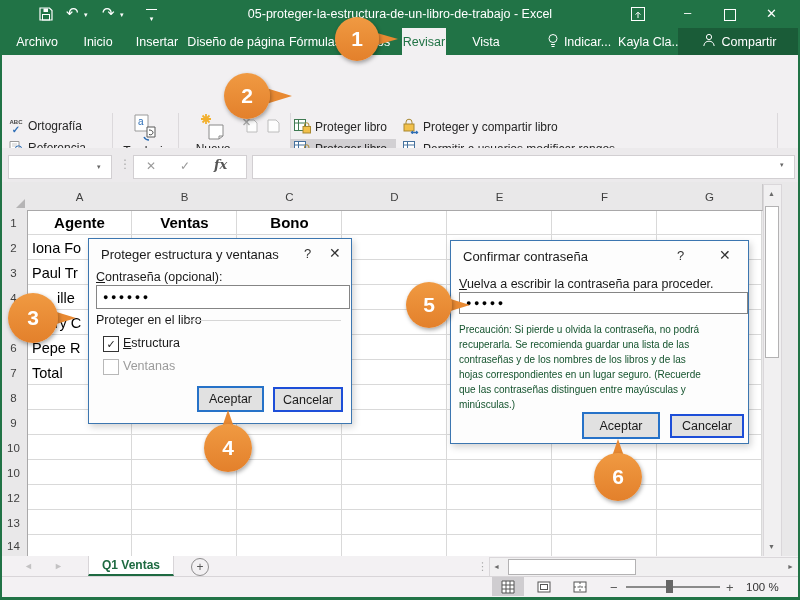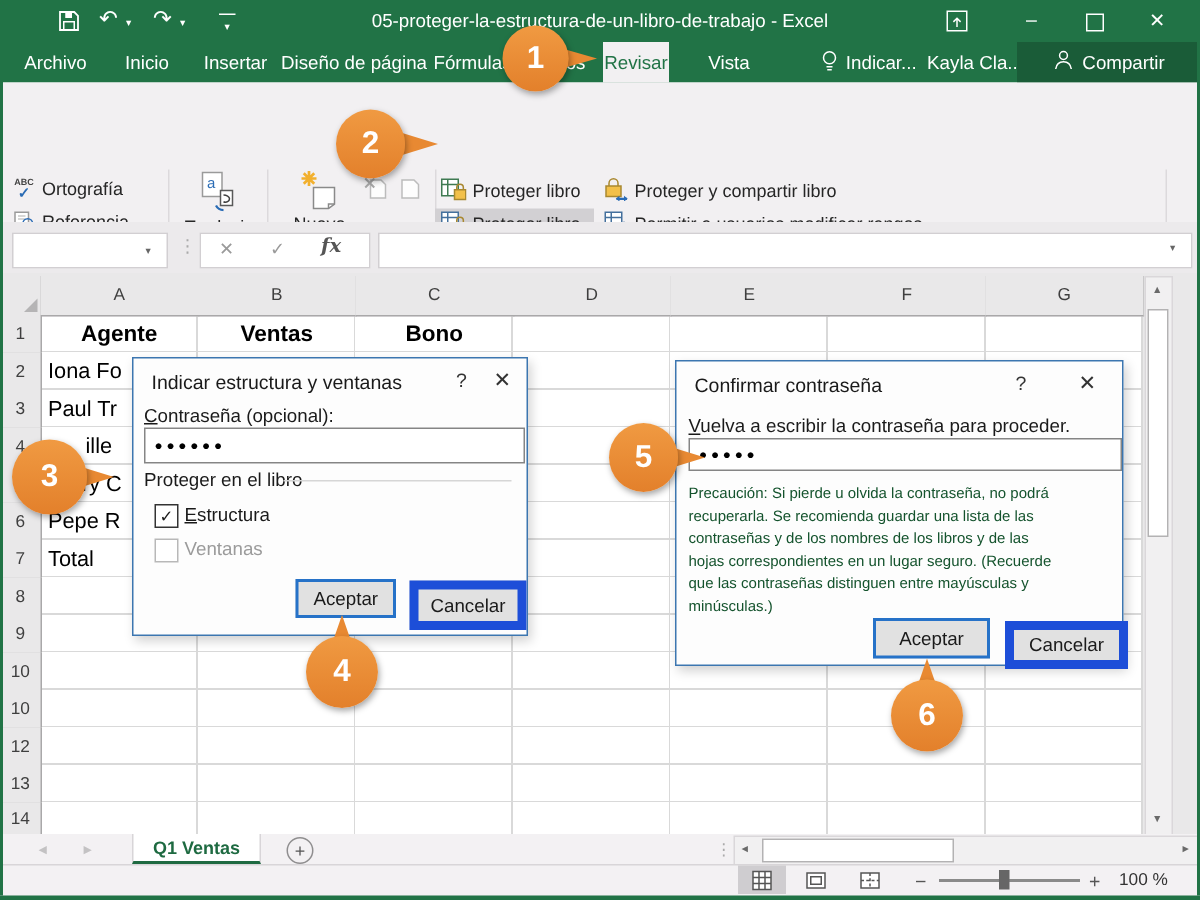--- a/index.html
+++ b/index.html
@@ -44,21 +44,21 @@
   .statusbar{left:0;top:576px;width:800px;height:21px;background:#f3f1f3;border-top:1px solid #d8d5d8}
   .viewbtn{position:absolute;top:577px;width:32px;height:19px;display:flex;align-items:center;justify-content:center}
   
   .dlg{position:absolute;background:#fdfdfd;border:1px solid #3c76b0;box-shadow:2px 3px 7px rgba(0,0,0,.18);z-index:40}
   .dtitle{position:absolute;font-size:13px;color:#1a1a1a;white-space:nowrap}
   .dlbl{position:absolute;font-size:12.5px;color:#1a1a1a;white-space:nowrap}
   .ak{display:inline-block}
   .ak::first-letter{text-decoration:underline}
   .pwd{position:absolute;background:#fff;border:1px solid #858585;display:flex;align-items:center;
        padding-left:6px;font-size:9px;letter-spacing:2.5px;color:#000;font-weight:bold}
-  .btn{position:absolute;background:#e1e1e1;border:6px solid #1d4ed8;display:flex;align-items:center;
+  .btn{position:absolute;background:#e1e1e1;border:2px solid #1d4ed8;display:flex;align-items:center;
        justify-content:center;font-size:12.5px;color:#1a1a1a}
   .btn.focus{border:2px solid #2672c8}
   .cb{position:absolute;width:14px;height:14px;background:#fff;border:1px solid #333;display:flex;
       align-items:center;justify-content:center;font-size:11px;color:#1a1a1a}
   .caut{position:absolute;font-size:10px;color:#14532d;line-height:15px;white-space:nowrap}
   
   .badge{position:absolute;border-radius:50%;background:linear-gradient(180deg,#f09a42,#e3802b);
          display:flex;align-items:center;justify-content:center;color:#fff;font-weight:bold;font-size:21px;
          box-shadow:1px 2px 4px rgba(0,0,0,.35);z-index:60}
   .tailR{position:absolute;width:0;height:0;border-top:8px solid transparent;border-bottom:8px solid transparent;
@@ -349,21 +349,21 @@
   <span class="s" style="left:610px;top:580px;font-size:13px;color:#555">−</span>
   <div class="s" style="left:626px;top:586px;width:94px;height:2px;background:#8a8a8a"></div>
   <div class="s" style="left:666px;top:580px;width:7px;height:13px;background:#666"></div>
   <span class="s" style="left:726px;top:580px;font-size:13px;color:#555">+</span>
   <span class="s" style="left:746px;top:581px;font-size:11.5px;color:#333">100 %</span>
   <div class="s" style="left:0;top:597px;width:800px;height:3px;background:#217346"></div>
   <div class="edge" style="left:0;top:28px;height:569px"></div>
   <div class="edge" style="left:798px;top:28px;height:569px"></div>
 
   <div class="dlg" style="left:88px;top:238px;width:262px;height:184px">
-    <div class="dtitle" style="left:12px;top:8px">Indicar estructura y ventanas</div>
+    <div class="dtitle" style="left:12px;top:8px">Proteger estructura y ventanas</div>
     <span class="s" style="left:215px;top:7px;font-size:13px;color:#333">?</span>
     <span class="s" style="left:240px;top:6px;font-size:14px;color:#333">✕</span>
     <div class="dlbl ak" style="left:7px;top:31px">Contraseña (opcional):</div>
     <div class="pwd" style="left:7px;top:46px;width:246px;height:22px">●●●●●●</div>
     <div class="dlbl" style="left:7px;top:74px">Proteger en el libro</div>
     <div class="s" style="left:100px;top:81px;width:152px;height:1px;background:#d6d6d6"></div>
     <div class="cb" style="left:14px;top:97px">
         <span>✓</span>
       </div>
     <div class="dlbl ak" style="left:34px;top:97px">Estructura</div>

